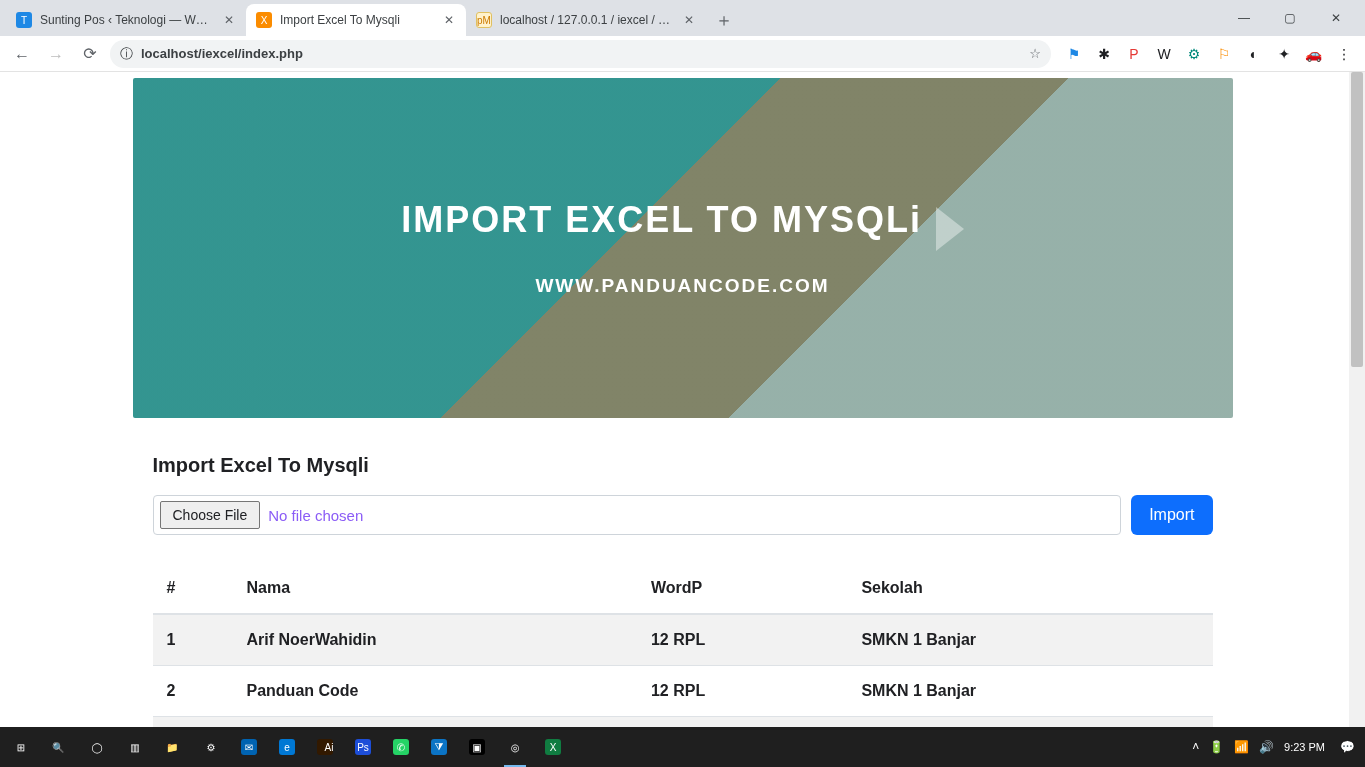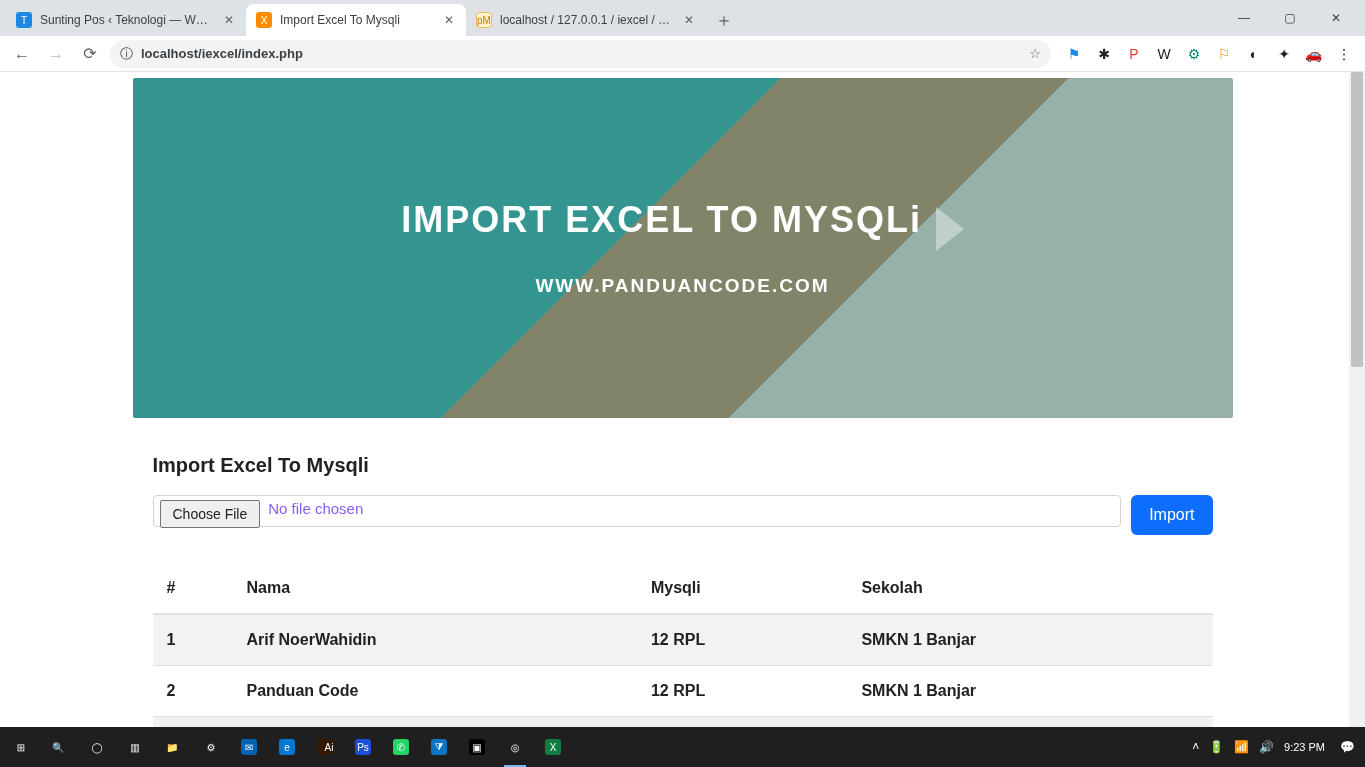--- a/index.html
+++ b/index.html
@@ -39,21 +39,21 @@
   .hero .big { font-size:110px; font-weight:800; letter-spacing:6px;
     text-shadow: 6px 6px 0 #9fdad3, -4px -4px 0 rgba(255,120,170,.6); line-height:1; }
   .hero .sub { font-size:36px; font-weight:700; letter-spacing:2px; margin-top:10px; }
   .hero .site { font-size:19px; font-weight:600; letter-spacing:2px; margin-top:24px; }
   .hero .arrow { display:inline-block; width:0; height:0; border-top:22px solid transparent; border-bottom:22px solid transparent; border-left:28px solid rgba(255,255,255,.4); margin-left:10px; vertical-align:middle; }
 
   
   .content { padding:14px 20px 0 20px; }
   .section-title { font-size:20px; font-weight:700; margin:22px 0 18px 0; }
   .import-row { display:flex; gap:10px; align-items:stretch; }
-  .file-wrap { flex:1; border:1px solid #ced4da; border-radius:4px; height:32px; display:flex; padding:4px 6px; gap:8px; }
+  .file-wrap { flex:1; border:1px solid #ced4da; border-radius:4px; height:40px; display:flex; align-items:center; padding:4px 6px; gap:8px; }
   .choose-btn { height:28px; padding:0 12px; background:#efefef; border:1px solid #767676; border-radius:2px; font-size:14px; display:flex; align-items:center; }
   .file-text { color:#8b5cf6; font-size:15px; }
   .import-btn { height:40px; padding:0 18px; background:#0d6efd; color:#fff; border:none; border-radius:6px; font-size:16px; font-weight:500; }
 
   table.data { width:100%; border-collapse:collapse; margin-top:28px; font-size:16px; }
   table.data th, table.data td { text-align:left; padding:16px 14px; font-weight:700; }
   table.data thead th { border-bottom:2px solid #dee2e6; }
   table.data tbody tr:nth-child(odd) { background:#f2f2f2; }
   table.data tbody tr { border-top:1px solid #dee2e6; }
   .col-idx { width:80px; }
@@ -150,21 +150,21 @@
           <div class="file-text">No file chosen</div>
         </div>
         <button class="import-btn">Import</button>
       </div>
 
       <table class="data">
         <thead>
           <tr>
             <th class="col-idx">#</th>
             <th>Nama</th>
-            <th>Mysqli</th>
+            <th>WordP</th>
             <th>Sekolah</th>
           </tr>
         </thead>
         <tbody id="tbody">
             <tr>
               <td>1</td>
               <td>Arif NoerWahidin</td>
               <td>12 RPL</td>
               <td>SMKN 1 Banjar</td>
             </tr>

